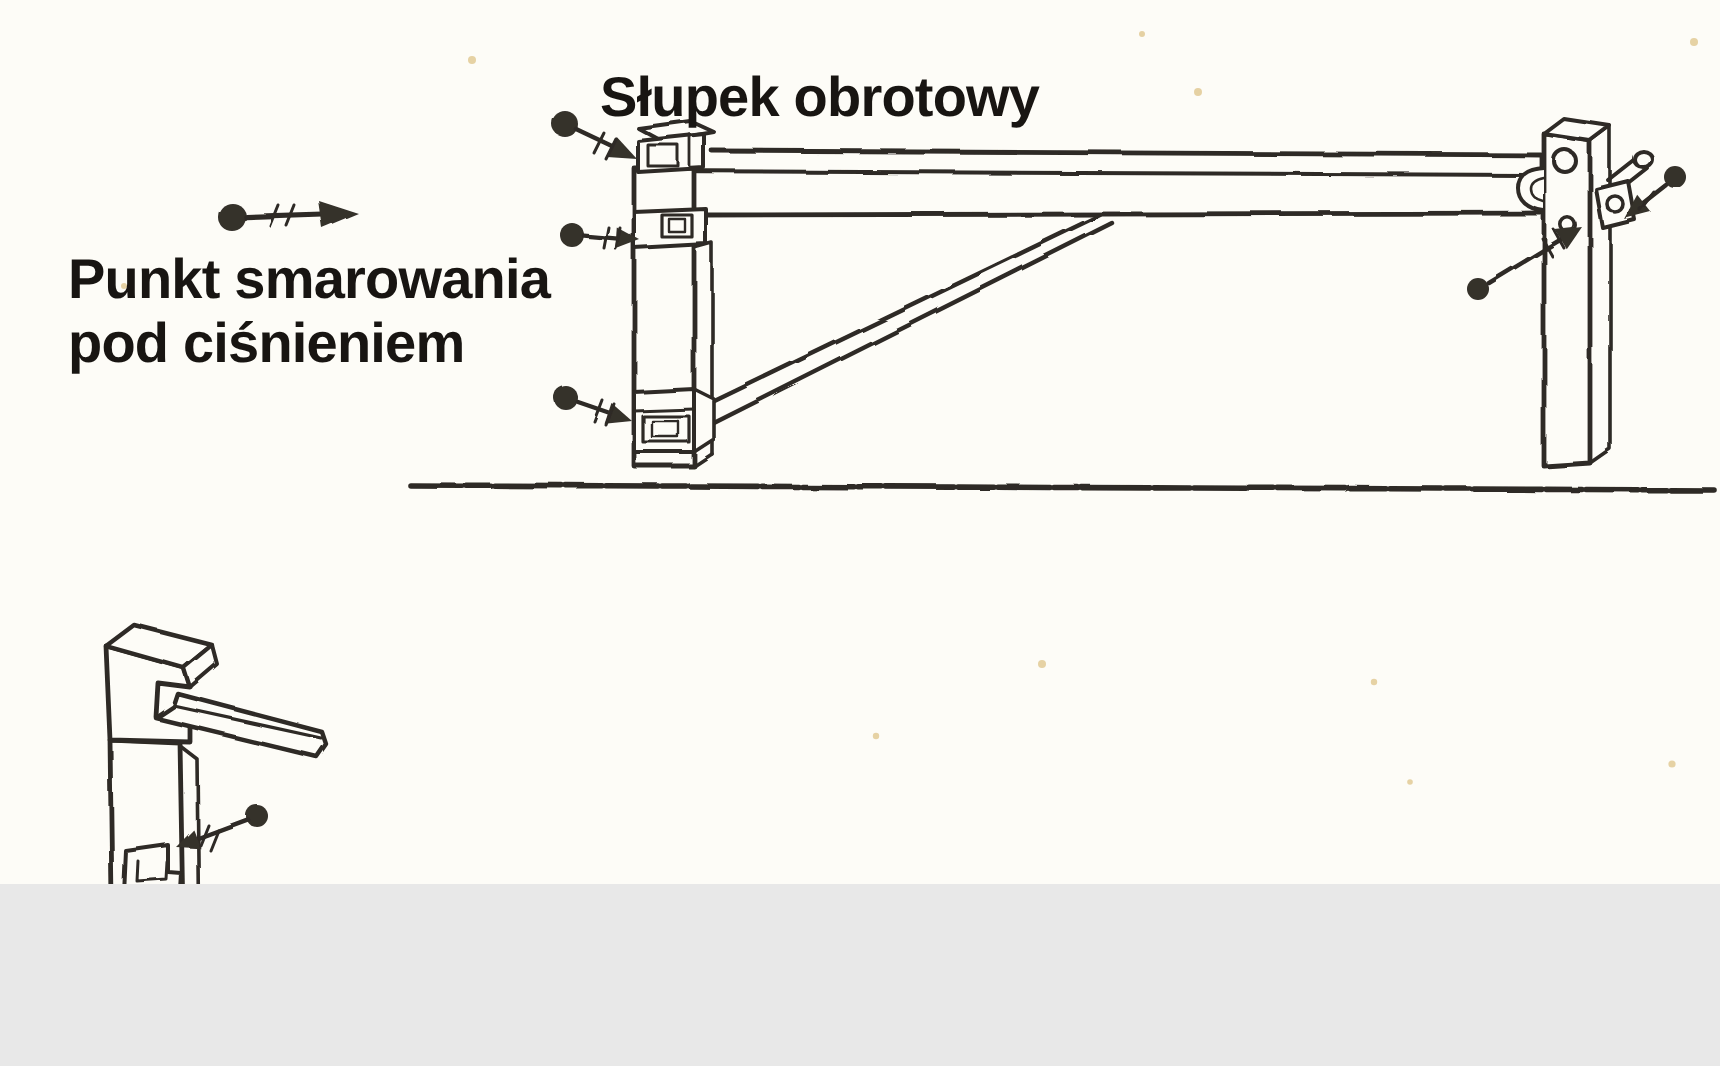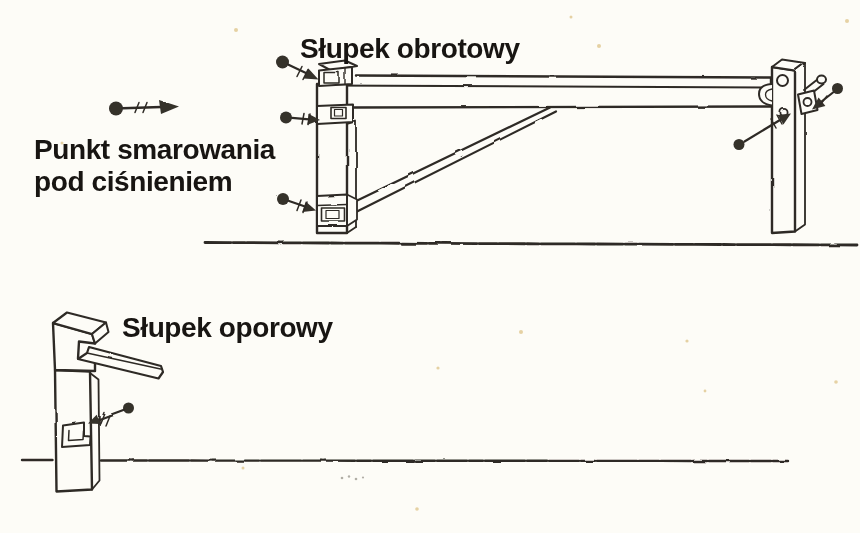--- a/index.html
+++ b/index.html
@@ -1,18 +1,18 @@
 <!DOCTYPE html>
 <html><head>
 <meta charset="utf-8">
 <style>
   html,body{margin:0;padding:0;background:#e8e8e8;}
   .stage{
     position:relative;
-    width:860px;height:533px;
+    width:860px;height:442px;
     background:#fdfcf7;
     overflow:hidden;
     font-family:"Liberation Sans", sans-serif;
   }
   .stage svg{position:absolute;left:0;top:0;}
   .lbl{
     position:absolute;
     font-family:"Liberation Sans", sans-serif;
     font-weight:700;
     font-size:28px;
@@ -198,17 +198,16 @@
       <line x1="104" y1="412.5" x2="100" y2="422.5" stroke-width="1.5"></line>
       <line x1="109" y1="415" x2="105" y2="425" stroke-width="1.5"></line>
     </g>
 
   </g>
 </svg>
 
 <div class="lbl" style="left:300px;top:34px;">Słupek obrotowy</div>
 
 
-<div class="lbl wrap" style="left:34px;top:134px;">Punkt smarowania pod ciśnieniem</div>
-
-<div class="lbl" style="left:122px;top:313px;">Słupek oporowy</div>
+<div class="lbl wrap" style="left:34px;top:124px;">Punkt smarowania pod ciśnieniem</div>
+
 
 </div>
 
 </body></html>

